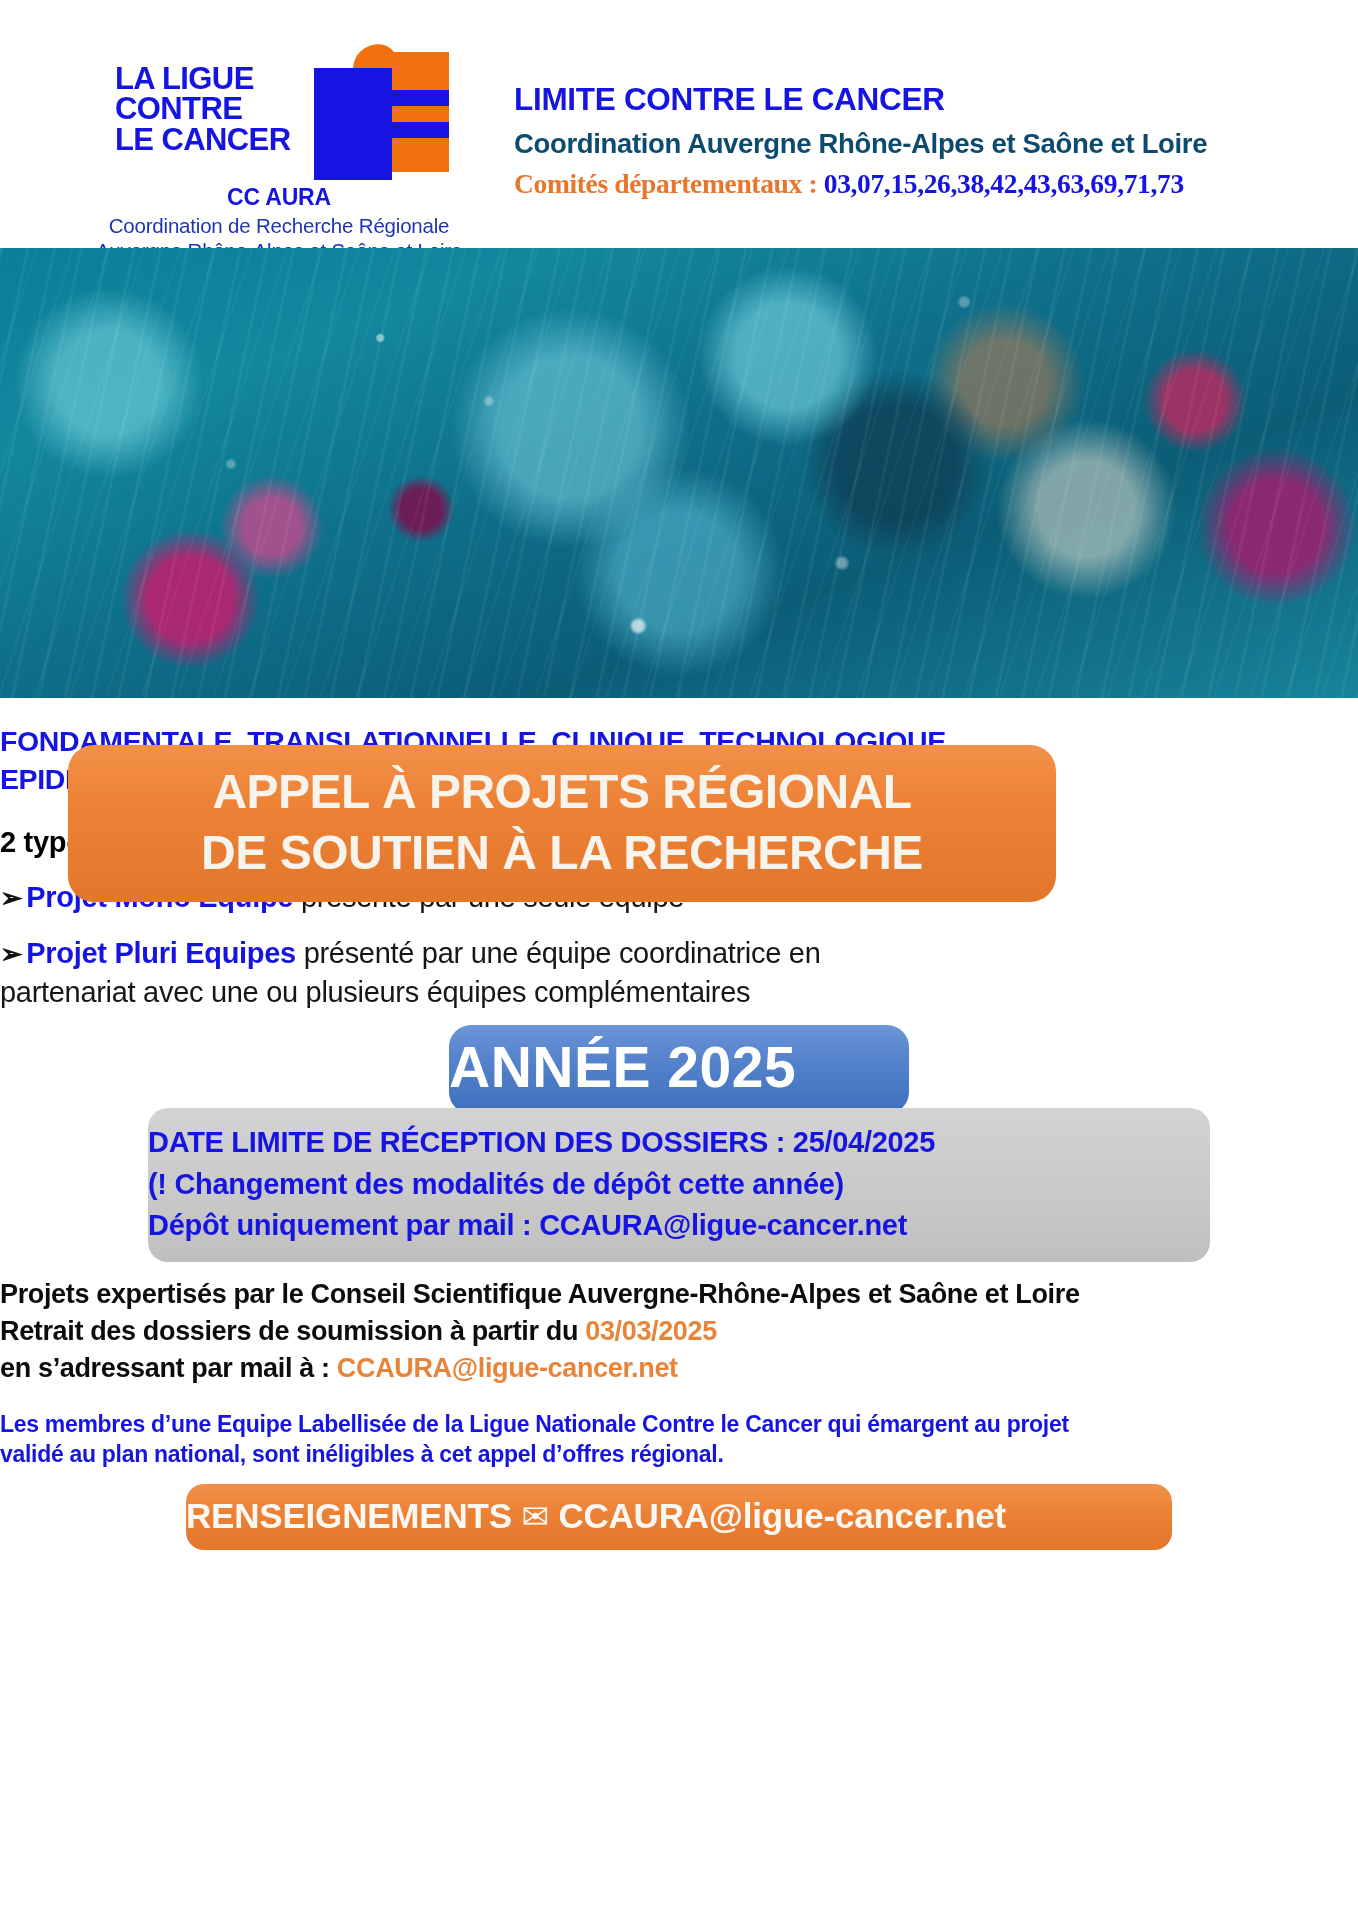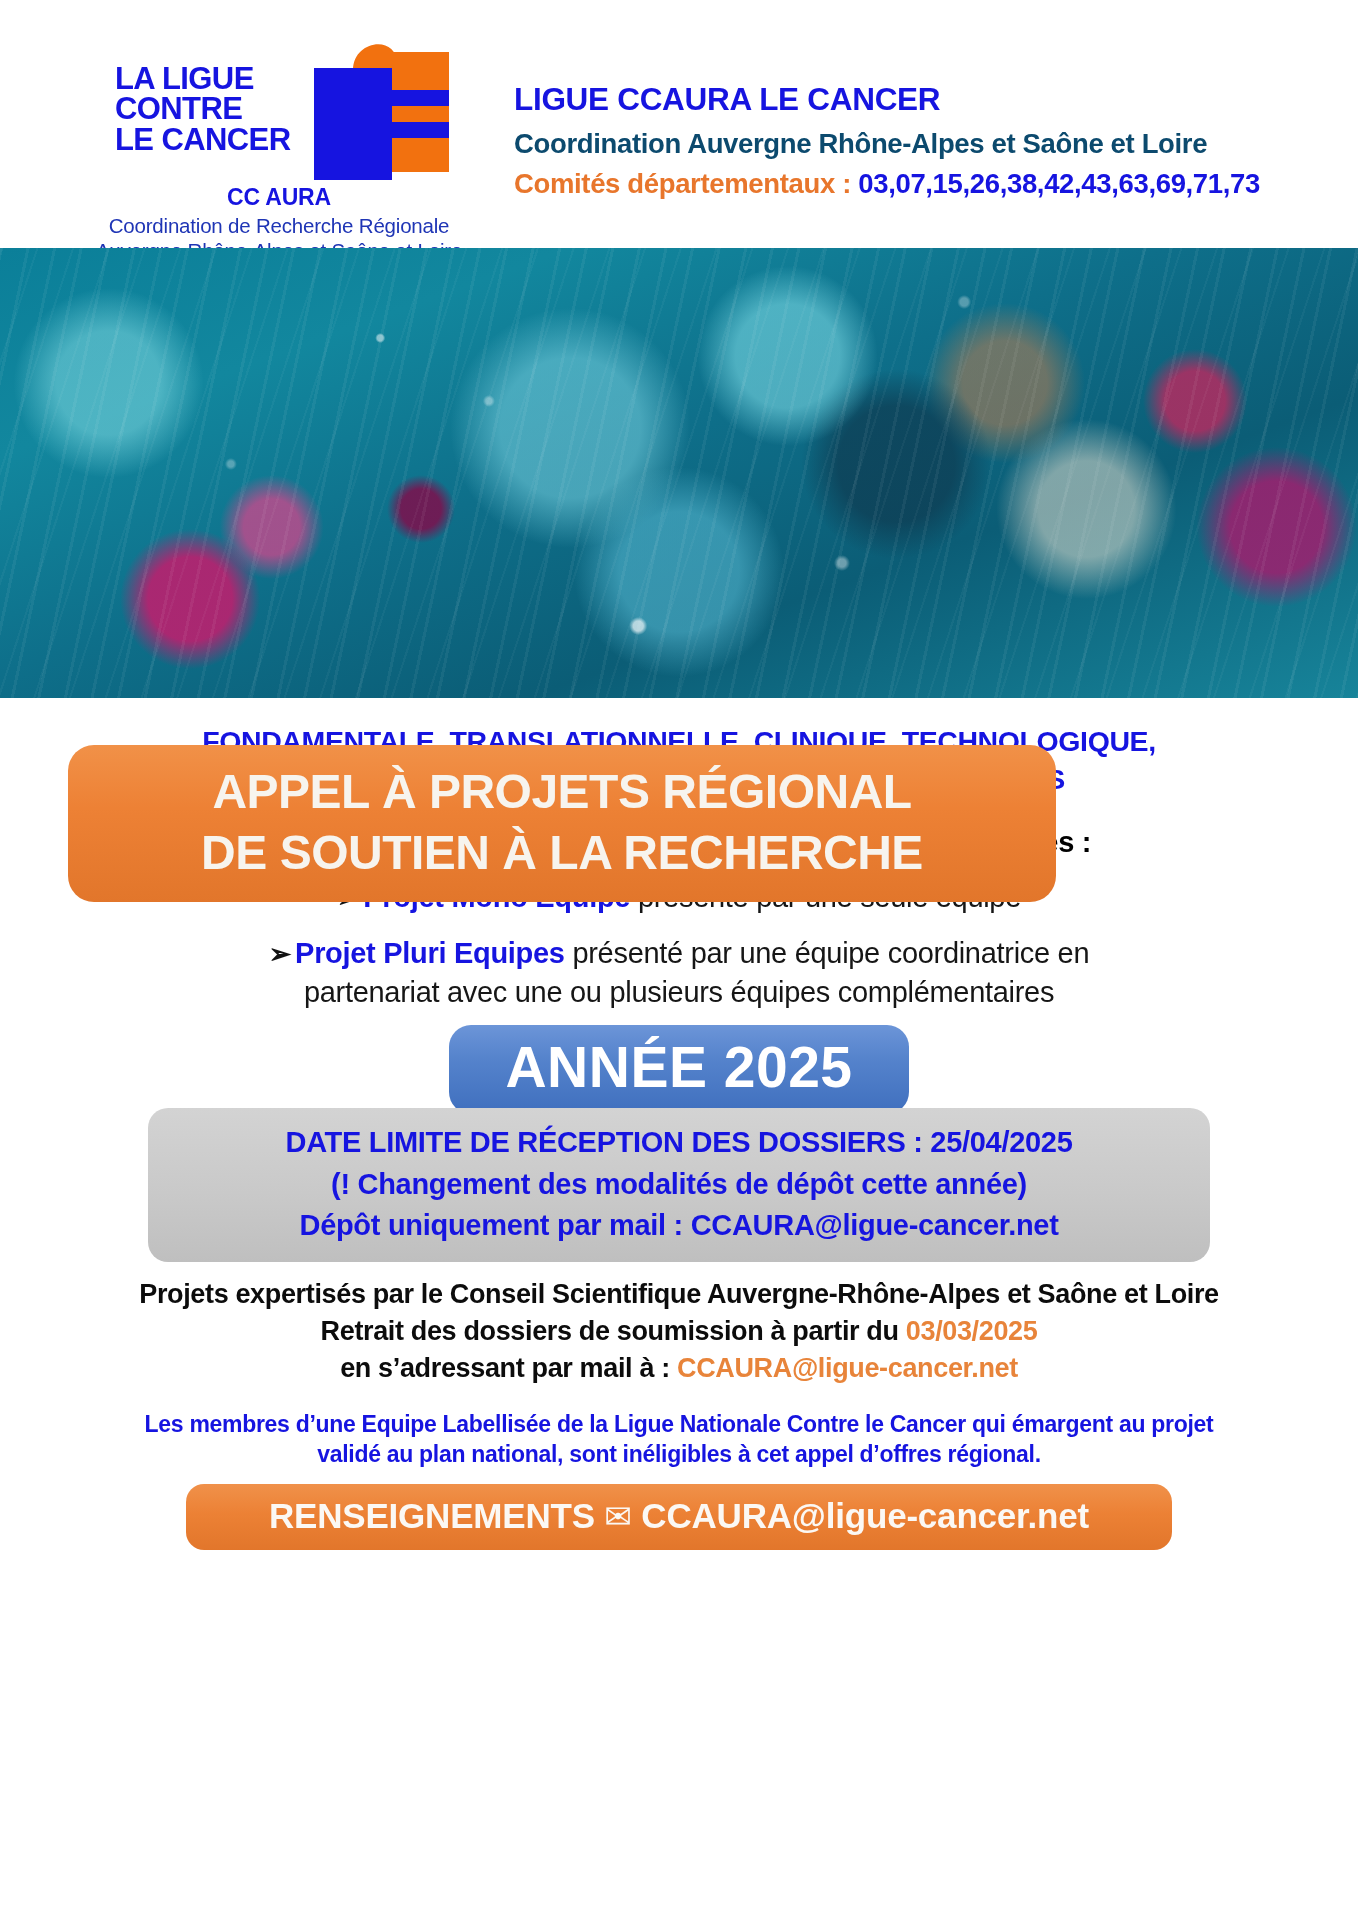--- a/index.html
+++ b/index.html
@@ -98,20 +98,21 @@
     line-height: 1.32;
     margin-top: 7px;
   }
   .h-line3 {
     font-weight: bold;
     font-size: 27.5px;
     letter-spacing: -0.35px;
     line-height: 1.32;
     margin-top: 3px;
     color: #e8762c;
+    font-family: Liberation Serif, serif;
   }
   .h-line3 .nums { color: #1614e0; font-weight: bold; }
 
   
   .hero {
     position: relative;
     width: 100%;
     height: 450px;
     overflow: hidden;
     background: #0d6b84;
@@ -172,21 +173,20 @@
     font-weight: bold;
     font-size: 48px;
     line-height: 1.28;
     letter-spacing: -0.5px;
     white-space: nowrap;
   }
 
   
   .body-wrap {
     padding-top: 8px;
-    text-align: center;
   }
   .subject-lines {
     color: #1614e0;
     font-weight: bold;
     font-size: 28.5px;
     line-height: 1.35;
     letter-spacing: -0.4px;
     margin-top: 16px;
   }
   .types-head {
@@ -321,21 +321,21 @@
       </svg>
     </div>
     <div class="cc-aura">CC AURA</div>
     <div class="cc-sub">
       <div>Coordination de Recherche Régionale</div>
       <div>Auvergne Rhône-Alpes et Saône et Loire</div>
     </div>
   </div>
 
   <div class="header-text">
-    <div class="h-title">LIGUE CCAURA LE CANCER</div>
+    <div class="h-title">LIMITE CONTRE LE CANCER</div>
     <div class="h-line2">Coordination Auvergne Rhône-Alpes et Saône et Loire</div>
     <div class="h-line3"><span>Comités départementaux : </span><span class="nums">03,07,15,26,38,42,43,63,69,71,73</span></div>
   </div>
 </div>
 
 <div class="hero">
   <div class="hero-bg"></div>
   <div class="hero-specks"></div>
 </div>
 

